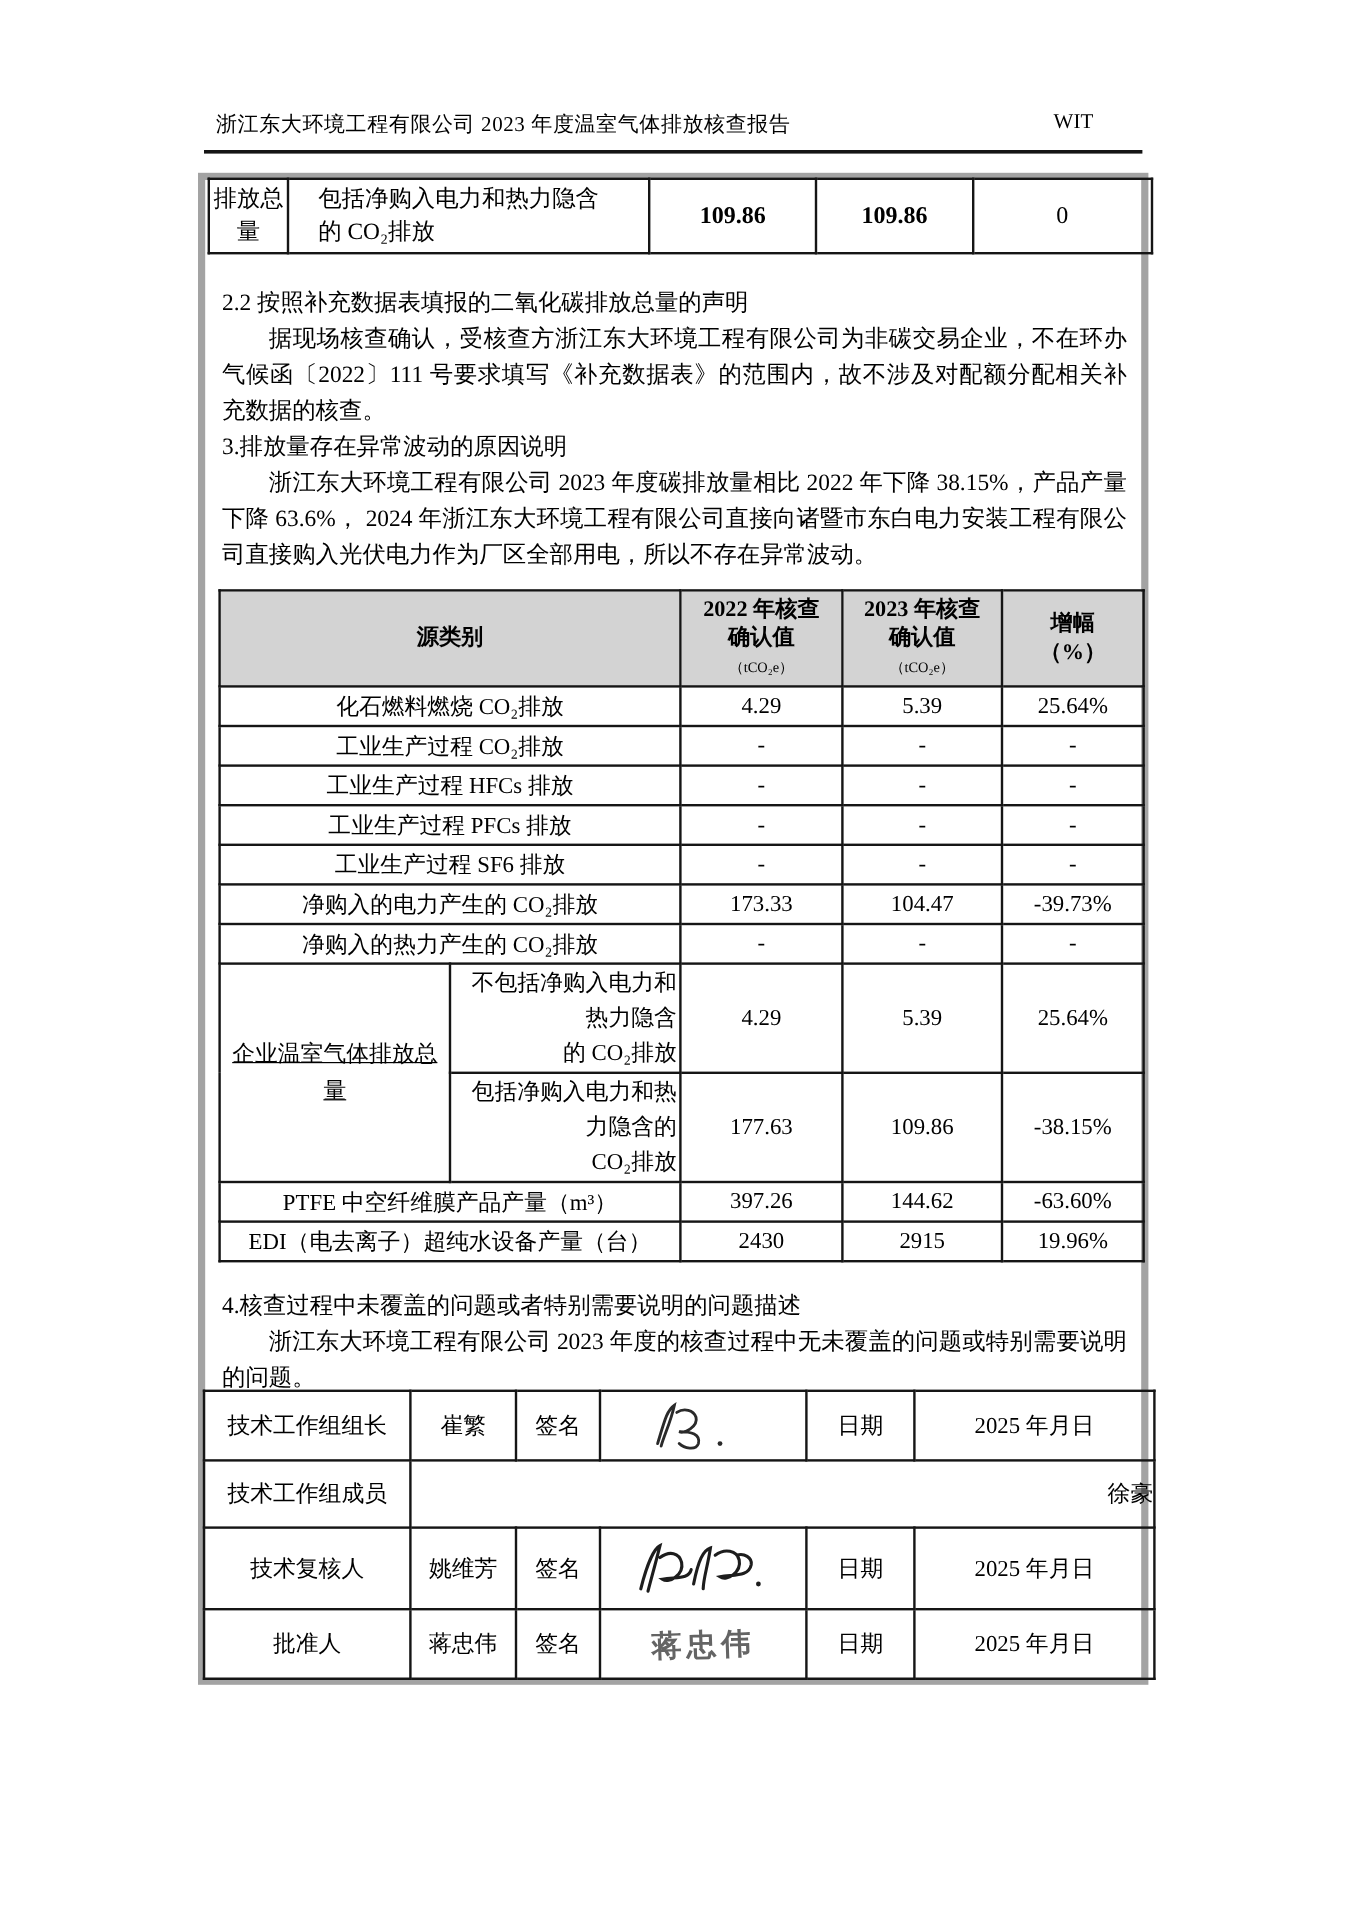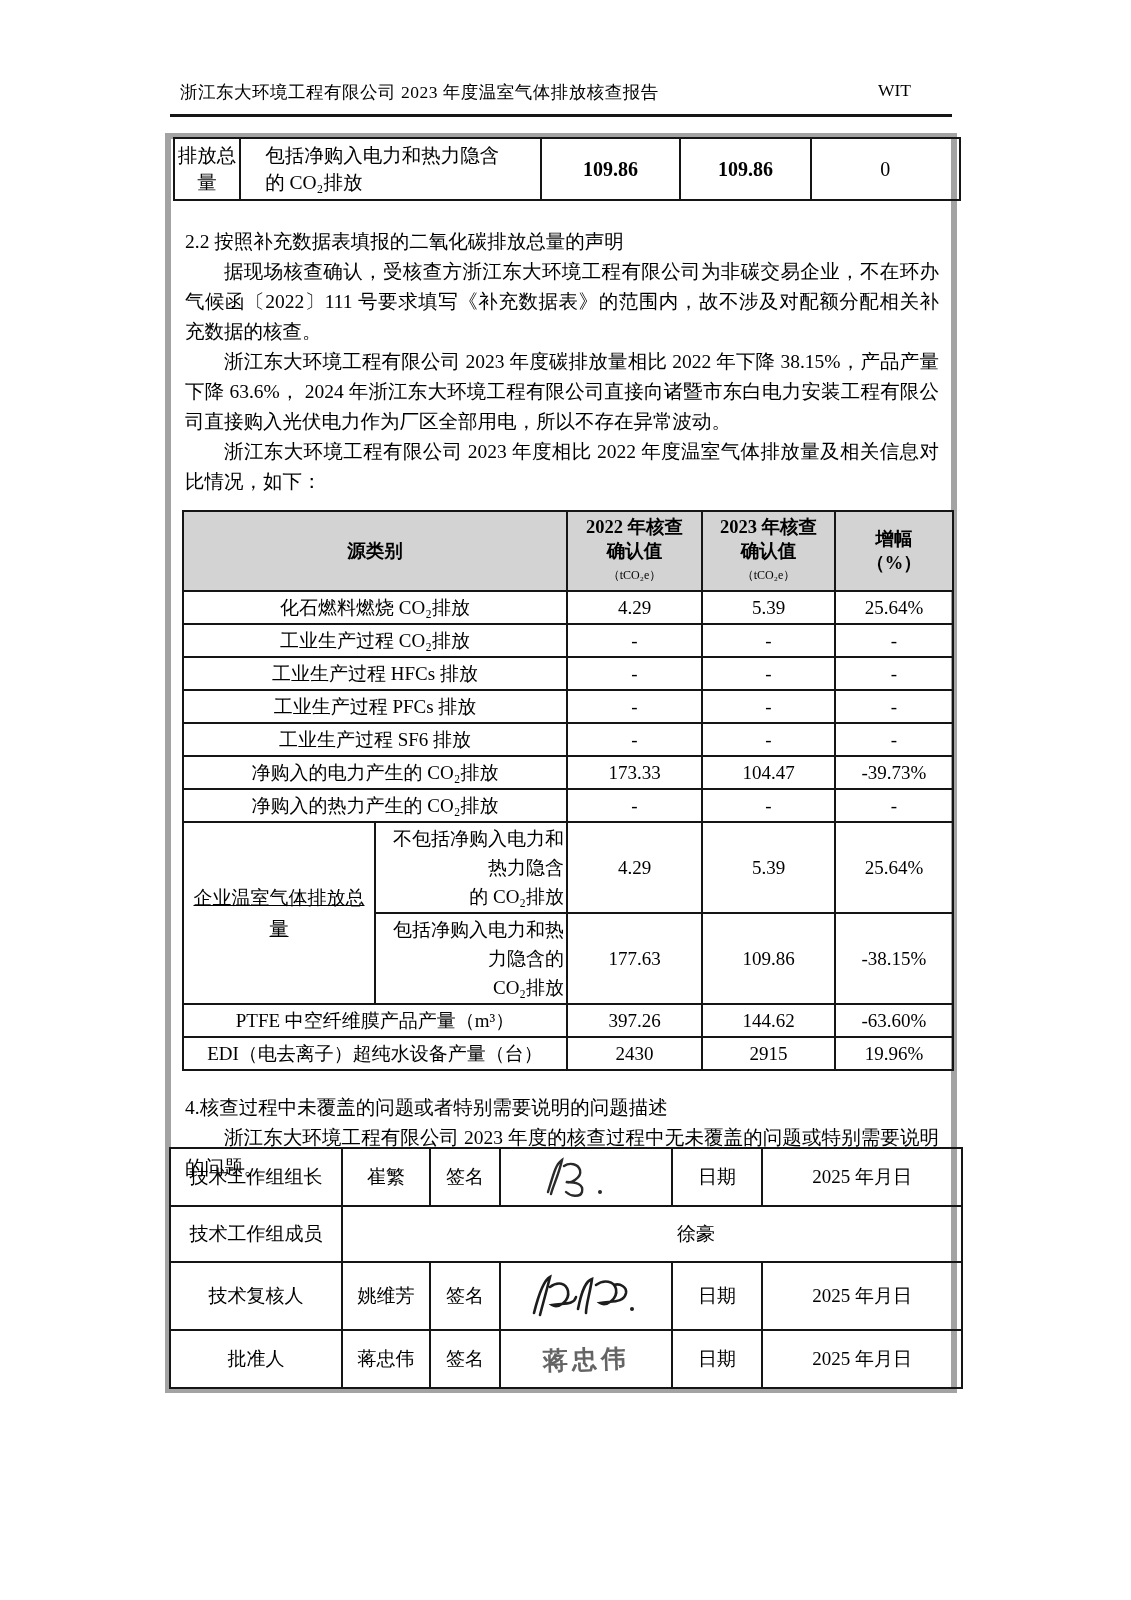--- a/index.html
+++ b/index.html
@@ -2,21 +2,21 @@
 <html><head>
 <meta charset="utf-8">
 <style>
   * { margin:0; padding:0; box-sizing:border-box; }
   html,body { background:#ffffff; }
   body {
     width:1131px; height:1600px; position:relative;
     font-family:"Liberation Serif","DejaVu Serif",serif;
     color:#000;
   }
-  .page { position:absolute; inset:0; background:#fff; }
+  .page { position:absolute; inset:0; background:#fff;margin-top:11px; }
 
   .doc-header-title { position:absolute; left:180px; top:80px; font-size:17.5px; letter-spacing:0.5px; }
   .doc-header-mark  { position:absolute; left:878px; top:80px; font-size:17.5px; }
   .header-rule { position:absolute; left:170px; top:114px; width:782px; border-top:3px solid #151515; }
 
   .outer-box {
     position:absolute; left:165px; top:133px; width:792px; height:1260px;
     border:6px solid #a3a3a3;
   }
 
@@ -56,21 +56,21 @@
   .sig-col-role { width:172px; }
   .sig-col-name { width:88px; }
   .sig-col-signlbl { width:70px; }
   .sig-col-sig { width:172px; }
   .sig-col-datelbl { width:90px; }
   .sig-col-date { width:200px; }
   .sig-row-1 td { height:58px; }
   .sig-row-2 td { height:56px; }
   .sig-row-3 td { height:68px; }
   .sig-row-4 td { height:58px; }
-  .sig-members { text-align:center; padding-left:88px; }
+  .sig-members { text-align:right; padding-left:88px; }
   .sig-scribble { display:inline-block; vertical-align:middle; }
   .sig-hand-text {
     display:inline-block; font-size:25px; color:#4a4a4a;
     transform:rotate(-2deg); letter-spacing:4px; font-weight:bold; opacity:.85;
   }
 </style>
 </head>
 <body>
 
 <div class="page">
@@ -90,22 +90,22 @@
         <td class="frag-num">109.86</td>
         <td class="frag-num2">109.86</td>
         <td class="frag-zero">0</td>
       </tr>
     </tbody>
       </table>
 
     <div class="text-block">
       <div class="sec-heading">2.2 按照补充数据表填报的二氧化碳排放总量的声明</div>
       <div class="para">据现场核查确认，受核查方浙江东大环境工程有限公司为非碳交易企业，不在环办气候函〔2022〕111 号要求填写《补充数据表》的范围内，故不涉及对配额分配相关补充数据的核查。</div>
+      <div class="sec-heading">3.排放量存在异常波动的原因说明</div>
       <div class="para">浙江东大环境工程有限公司 2023 年度碳排放量相比 2022 年下降 38.15%，产品产量下降 63.6%， 2024 年浙江东大环境工程有限公司直接向诸暨市东白电力安装工程有限公司直接购入光伏电力作为厂区全部用电，所以不存在异常波动。</div>
-      <div class="para">浙江东大环境工程有限公司 2023 年度相比 2022 年度温室气体排放量及相关信息对比情况，如下：</div>
     </div>
 
     <table class="cmp-table">
       <tbody>
           <tr>
         <th class="col-label" colspan="2">
           <span class="cmp-hline">源类别</span>
         </th>
         <th class="col-2022">
           <span class="cmp-hline">2022 年核查</span>

